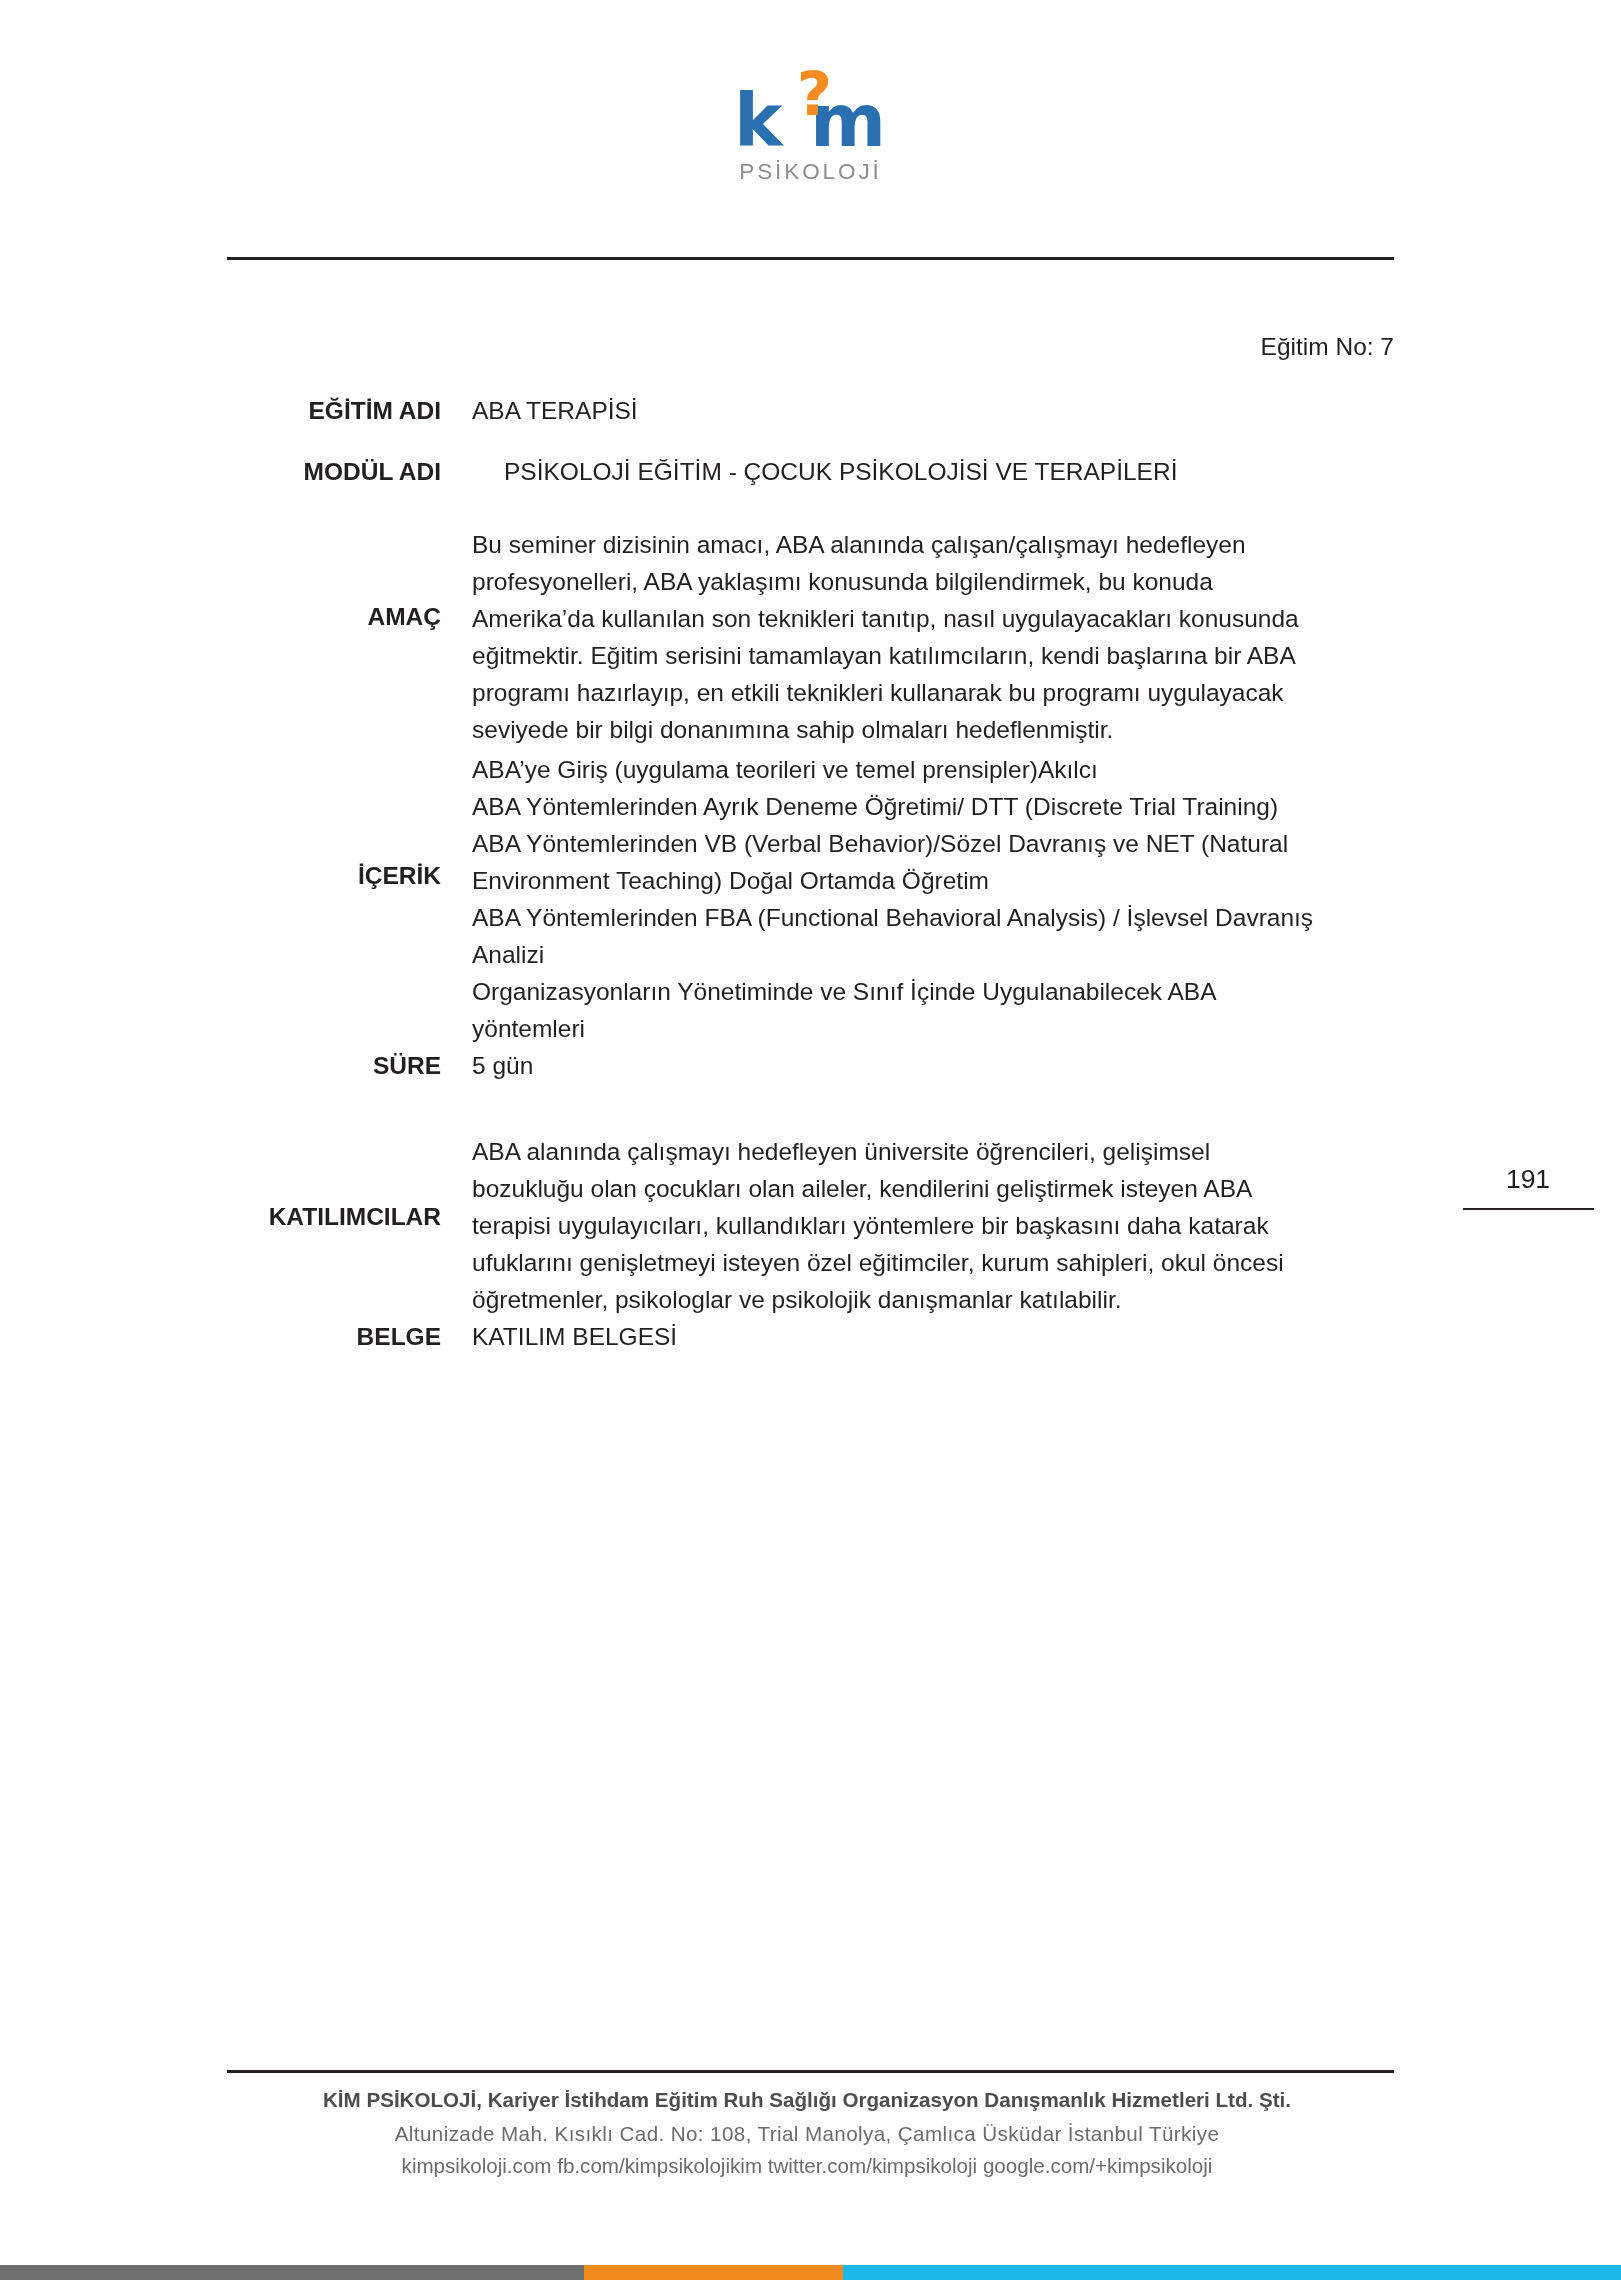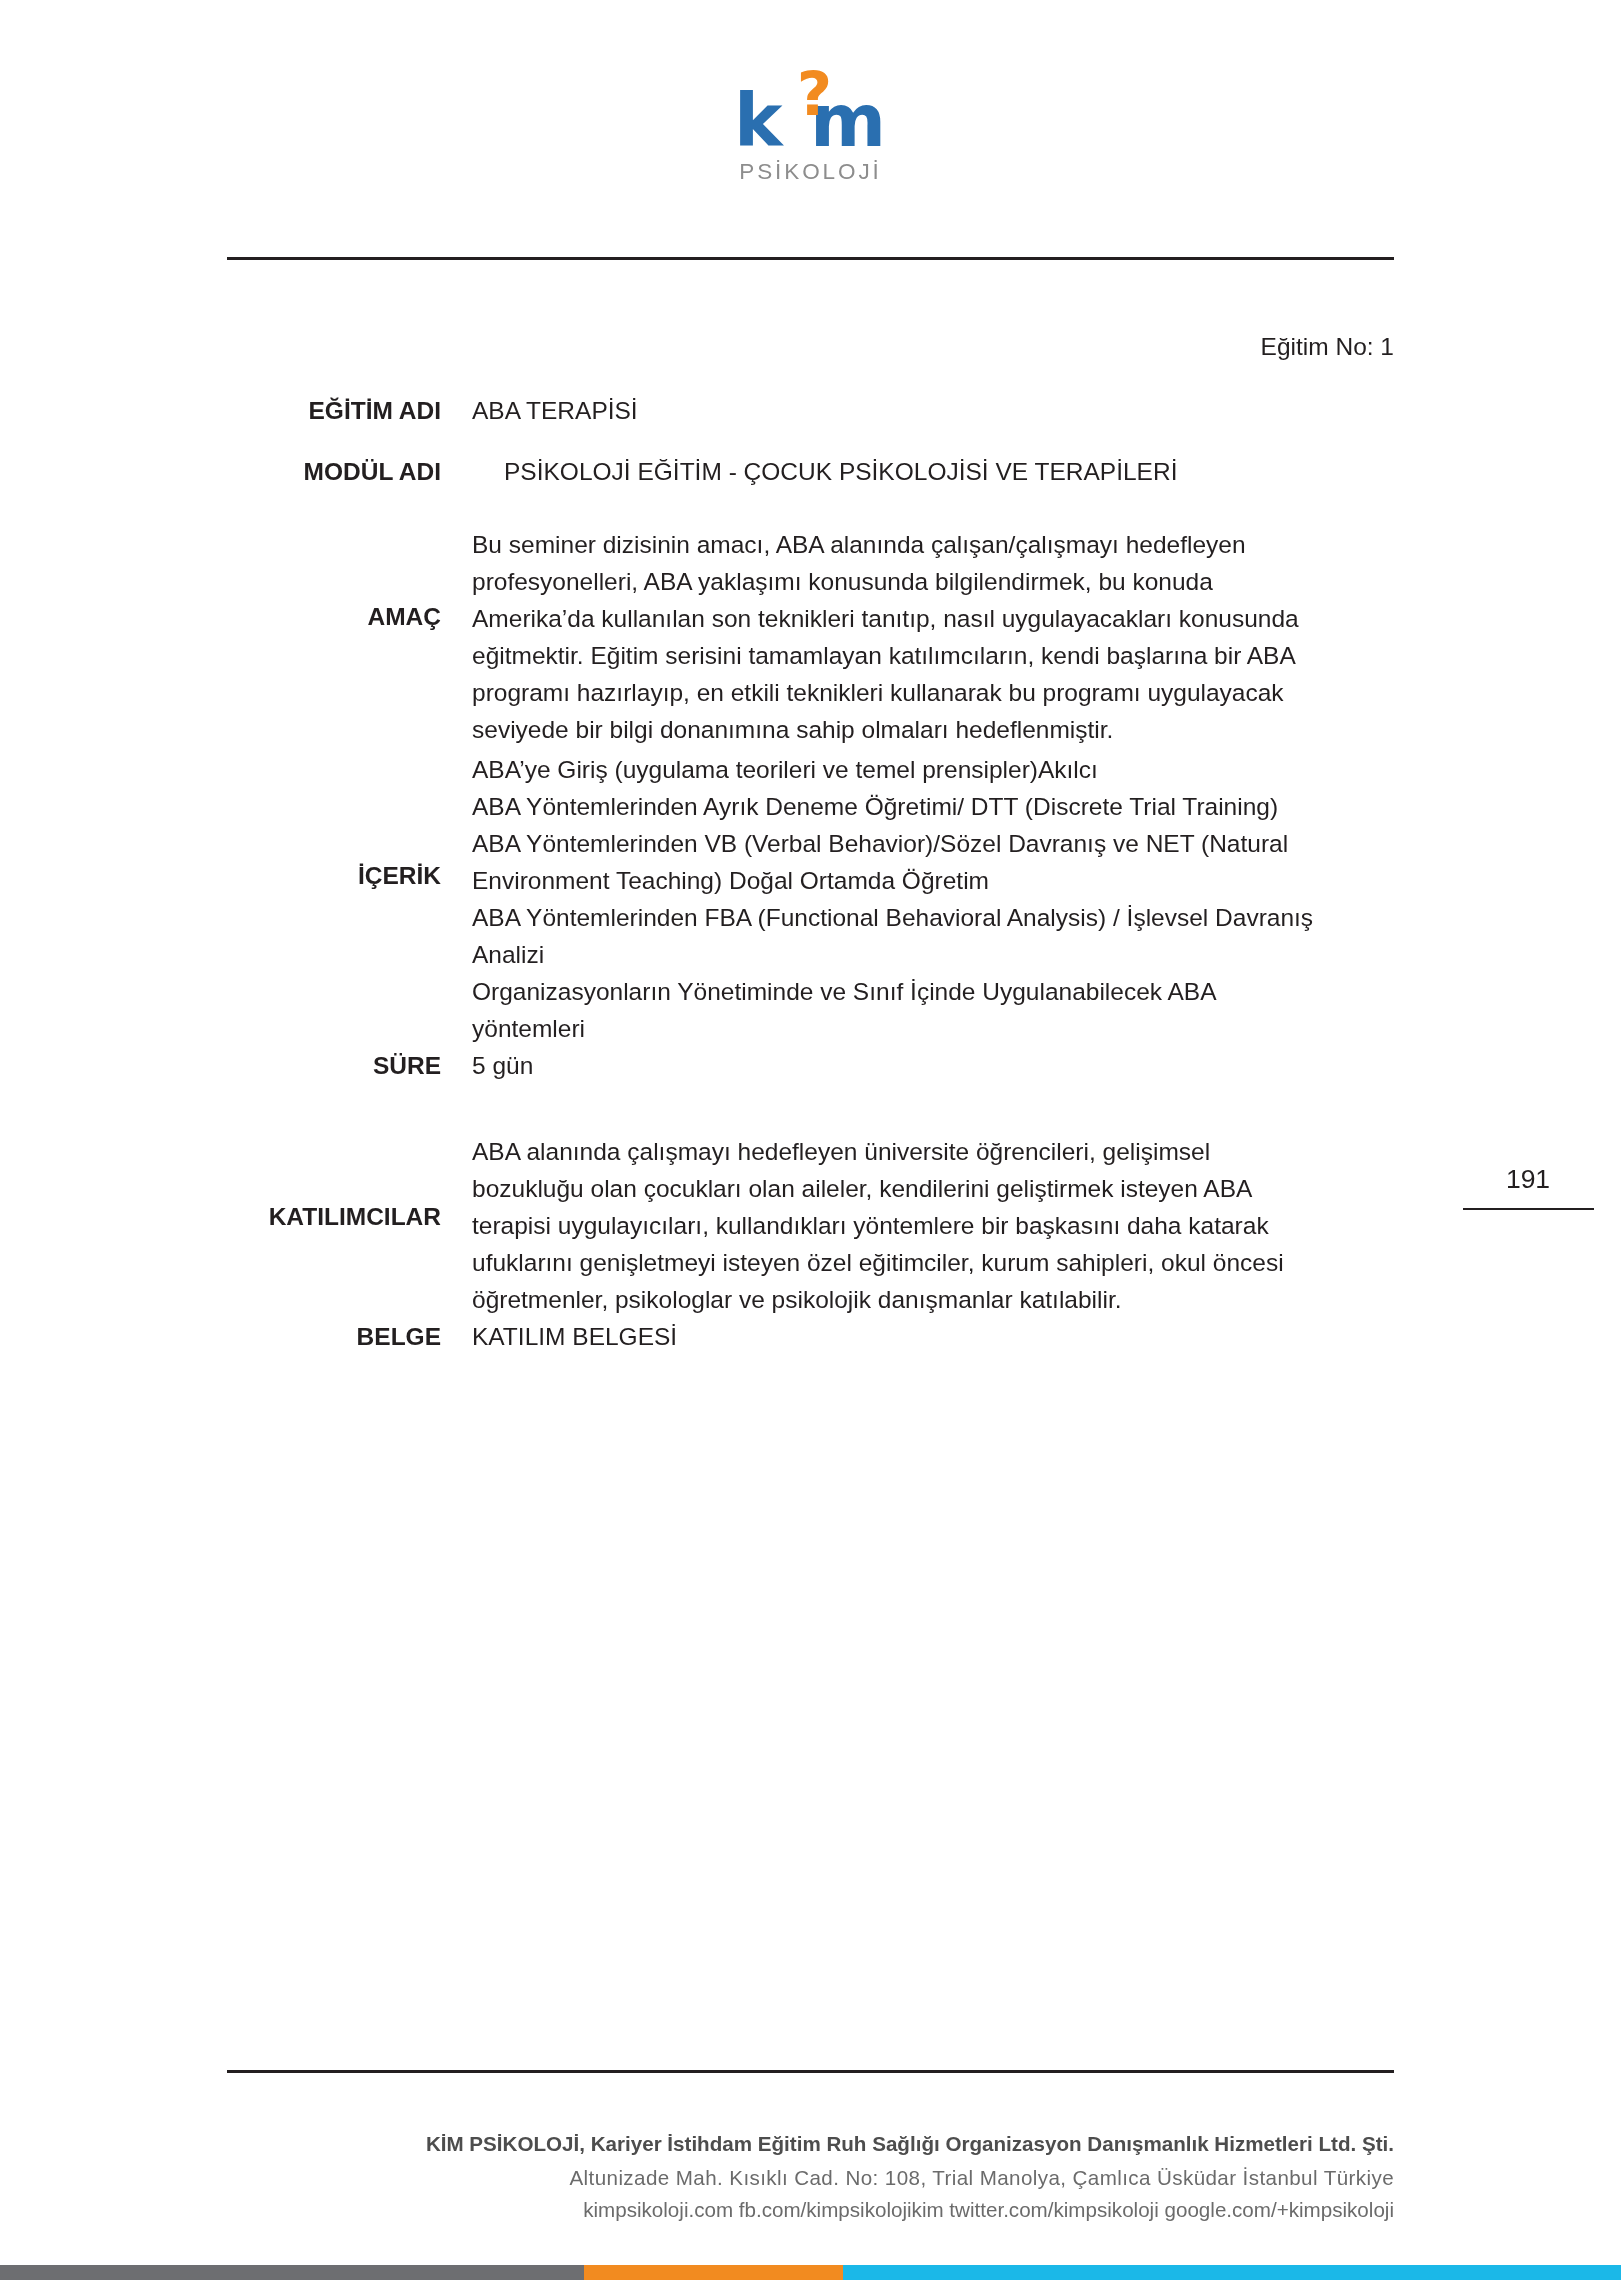--- a/index.html
+++ b/index.html
@@ -165,23 +165,22 @@
   .row-amac .value-cell,
   .row-icerik .value-cell,
   .row-kat .value-cell { padding-top: 2px; }
 
   
   .footer {
     position: absolute;
     left: 220px;
     right: 227px;
     top: 2088px;
-    text-align: right;
+    text-align: center;
     color: #595959;
-    margin-top: 44px;
   }
   .footer-line1 {
     font-weight: bold;
     font-size: 20.6px;
     color: #4d4d4d;
     margin-bottom: 9.8px;
   }
   .footer-line2 {
     font-size: 20.6px;
     color: #6b6b6b;
@@ -217,21 +216,21 @@
 <div class="logo-wrap">
   <div class="logo-mark">
     <span class="logo-kim">k  m</span>
     <span class="logo-q">?</span>
     <span class="logo-sub">PSİKOLOJİ</span>
   </div>
 </div>
 
 <div class="rule-top"></div>
 
-<div class="training-no">Eğitim No: 1</div>
+<div class="training-no">Eğitim No: 7</div>
 
 <div class="page-number">191</div>
 <div class="page-number-rule"></div>
 
 <div class="sheet">
 
   <div class="row row-egitim">
     <div class="label-cell">EĞİTİM ADI</div>
     <div class="value-cell">ABA TERAPİSİ</div>
   </div>

